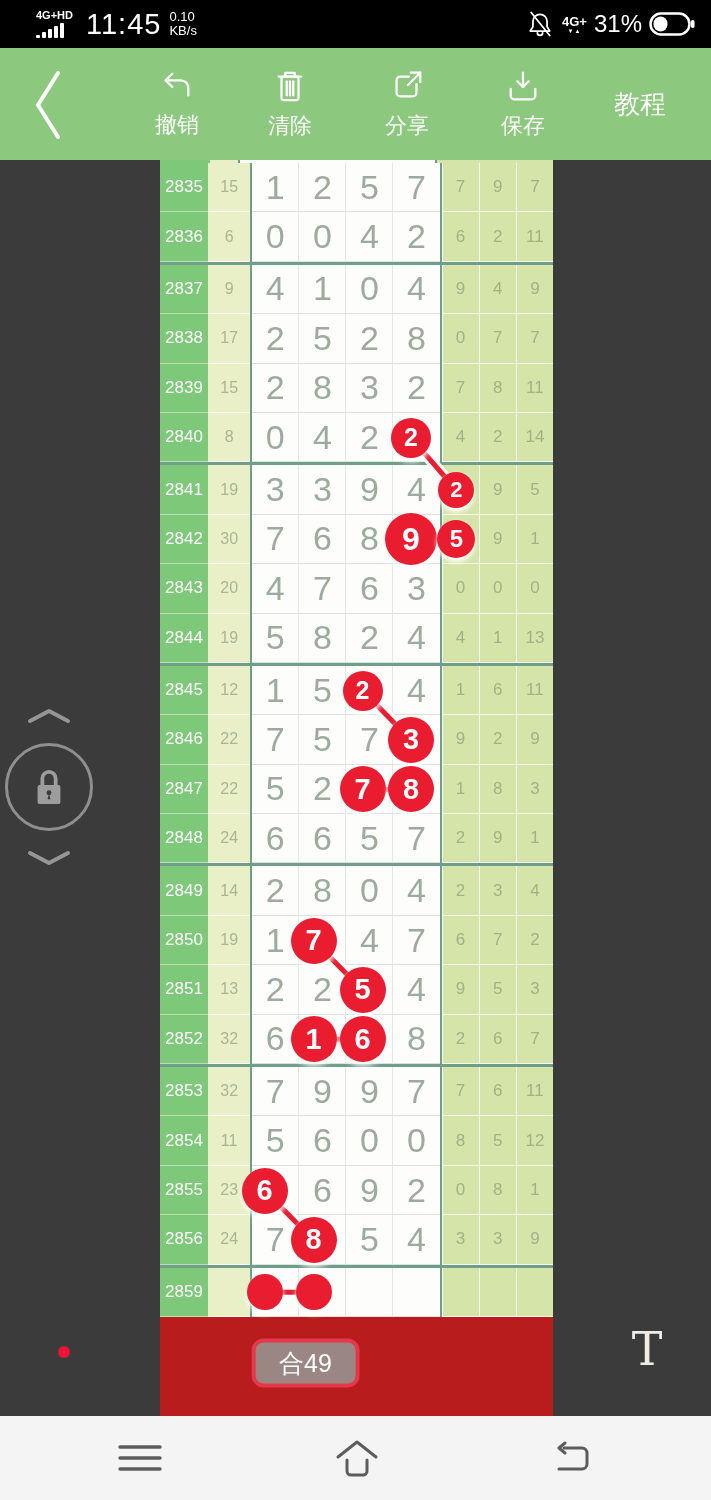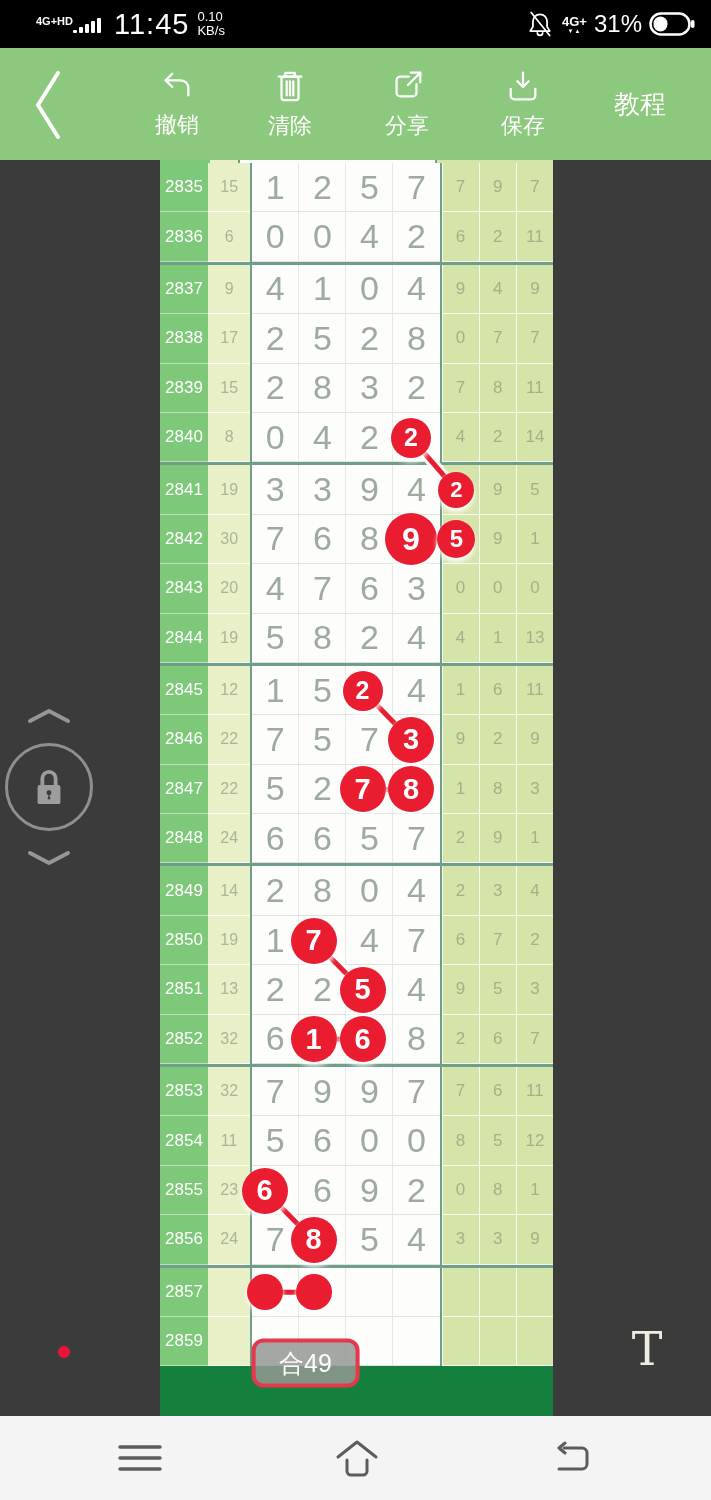--- a/index.html
+++ b/index.html
@@ -2,21 +2,21 @@
 <html><head>
 <meta charset="utf-8">
 <style>
   html,body{margin:0;padding:0;background:#202020;}
   .screen{position:relative;width:711px;height:1500px;background:#3b3b3b;overflow:hidden;
           font-family:"Liberation Sans","DejaVu Sans",sans-serif;-webkit-font-smoothing:antialiased;}
 
   
   .status{position:absolute;top:0;left:0;width:711px;height:48px;background:#000;color:#fff;
           display:flex;align-items:center;}
-  .sig-wrap{margin-left:36px;display:flex;align-items:flex-start;line-height:1;}
+  .sig-wrap{margin-left:36px;display:flex;flex-direction:column;align-items:flex-start;line-height:1;}
   .sig-label{font-size:11px;font-weight:700;letter-spacing:0;}
   .sig-bars{display:flex;align-items:flex-end;gap:2px;margin-top:2px;}
   .sig-bars i{display:block;width:4px;background:#fff;border-radius:1px;}
   .time{font-size:29px;margin-left:13px;letter-spacing:1px;}
   .speed{margin-left:8px;display:flex;flex-direction:column;line-height:1.05;font-size:13px;}
   .st-right{margin-left:auto;margin-right:16px;display:flex;align-items:center;gap:7px;}
   .netlbl{display:flex;flex-direction:column;align-items:center;line-height:1;}
   .netlbl .n1{font-size:13px;font-weight:700;}
   .netlbl .n2{font-size:6px;letter-spacing:1px;}
   .battpct{font-size:24px;}
@@ -25,21 +25,21 @@
   .toolbar{position:absolute;top:48px;left:0;width:711px;height:112px;background:#8cc87e;color:#fff;}
   .tb-back{position:absolute;left:28px;top:21px;width:40px;height:72px;cursor:pointer;}
   .tb-btn{position:absolute;top:0;height:112px;width:66px;display:flex;flex-direction:column;
           align-items:center;justify-content:center;gap:7px;cursor:pointer;}
   .tb-btn span{font-size:22px;}
   .tb-tutorial{position:absolute;top:0;height:112px;width:72px;display:flex;align-items:center;
           justify-content:center;font-size:26px;cursor:pointer;}
   .tb-und{left:144px}.tb-clr{left:257px}.tb-shr{left:374px}.tb-sav{left:490px}.tb-tut{left:604px}
 
   
-  .table-wrap{position:absolute;left:160px;top:160px;width:393px;height:1256px;background:#15803d;}
+  .table-wrap{position:absolute;left:160px;top:160px;width:393px;height:1256px;background:#b91c1c;}
   .sliver{display:flex;height:3px;}
   .g-div{height:3px;background:#6f9e8b;}
   .t-row{display:flex;height:49.4px;}
   .t-row>div, .sliver>div{box-sizing:border-box;}
   .c-period{width:50px;background:#7ec879;color:#fff;font-size:17px;display:flex;align-items:center;
             justify-content:center;border-bottom:1px solid rgba(255,255,255,.45);}
   .c-sum{width:44px;background:#e9efc6;color:#a9b694;font-size:16px;display:flex;align-items:center;
          justify-content:center;border-bottom:1px solid rgba(255,255,255,.85);}
   .dblock{width:199px;display:flex;border-left:2px solid #6f9e8b;border-right:2px solid #6f9e8b;
           background:#fdfdfc;}
@@ -456,33 +456,20 @@
           <div class="c-digit">7</div>
           <div class="c-digit">8</div>
           <div class="c-digit">5</div>
           <div class="c-digit">4</div>
         </div>
         <div class="c-right">3</div>
         <div class="c-right">3</div>
         <div class="c-right">9</div>
       </div>
       <div class="g-div"></div>
-      <div class="t-row">
-        <div class="c-period">2857</div>
-        <div class="c-sum"></div>
-        <div class="dblock">
-          <div class="c-digit"></div>
-          <div class="c-digit"></div>
-          <div class="c-digit"></div>
-          <div class="c-digit"></div>
-        </div>
-        <div class="c-right"></div>
-        <div class="c-right"></div>
-        <div class="c-right"></div>
-      </div>
       <div class="t-row">
         <div class="c-period">2859</div>
         <div class="c-sum"></div>
         <div class="dblock">
           <div class="c-digit"></div>
           <div class="c-digit"></div>
           <div class="c-digit"></div>
           <div class="c-digit"></div>
         </div>
         <div class="c-right"></div>

